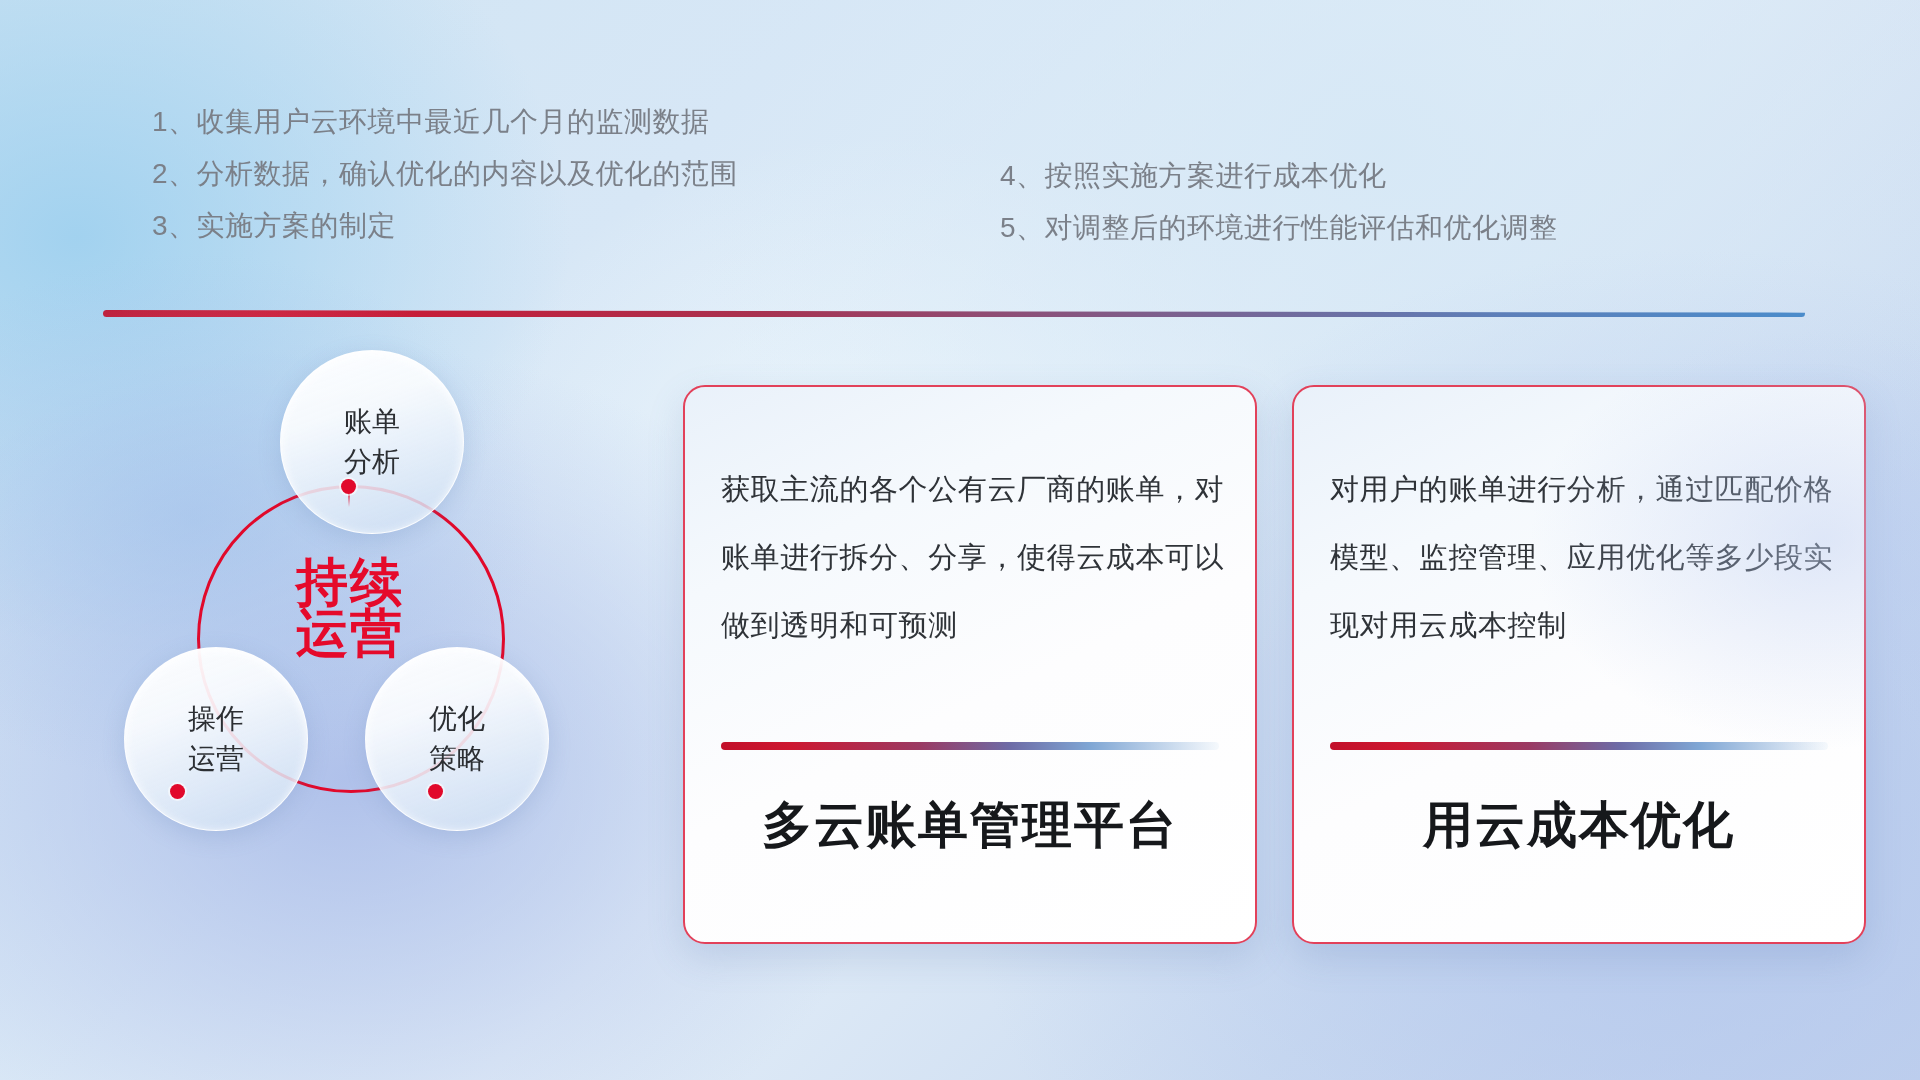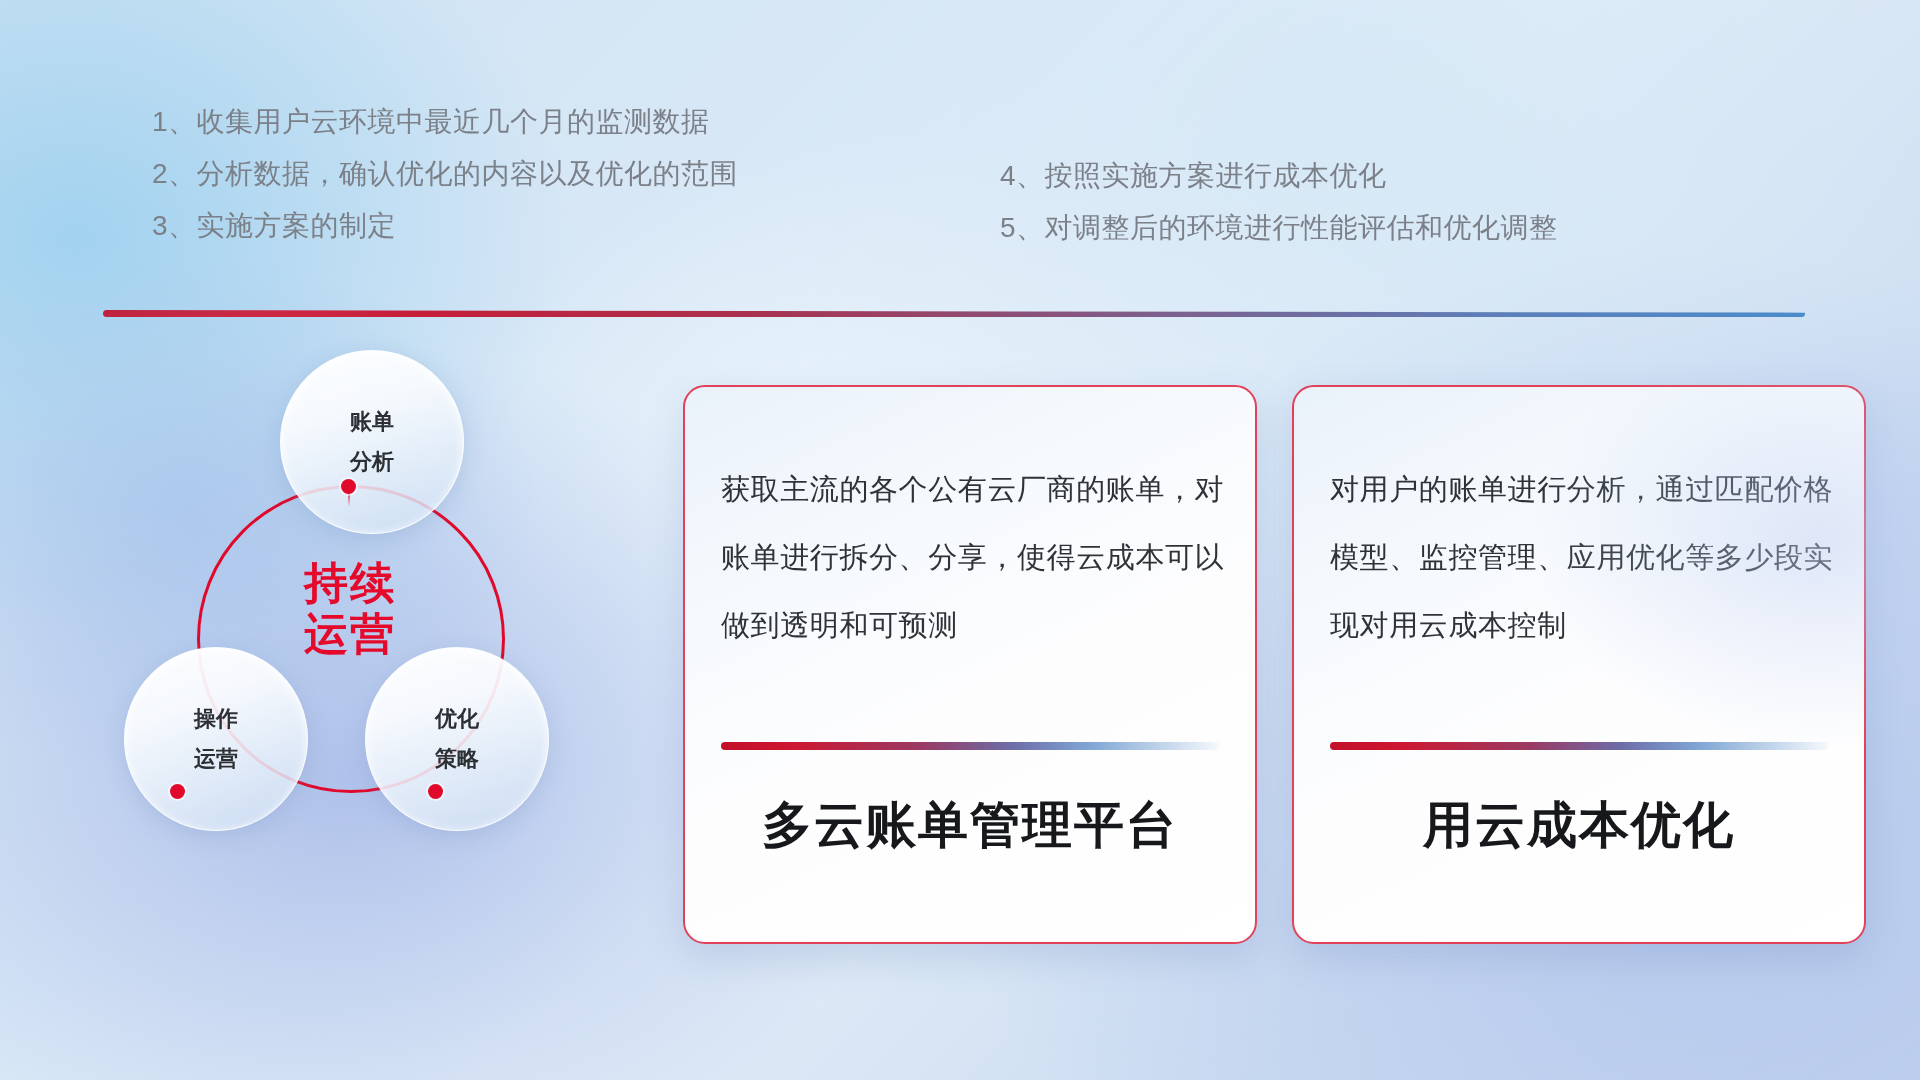--- a/index.html
+++ b/index.html
@@ -68,22 +68,22 @@
     border-radius: 50%;
     background:
       linear-gradient(160deg, rgba(255,255,255,0.97) 0%, rgba(250,252,254,0.92) 34%, rgba(225,236,248,0.85) 72%, rgba(205,222,243,0.80) 100%);
     border: 1.5px solid rgba(255,255,255,0.92);
     box-shadow: 0 6px 22px rgba(100,130,180,0.22), inset 0 2px 10px rgba(255,255,255,0.9);
     display: flex;
     align-items: center;
     justify-content: center;
     text-align: center;
     color: #2c2f33;
-    font-size: 22px;
-    font-weight: 700;
+    font-size: 28px;
+    font-weight: 400;
     line-height: 40px;
     z-index: 3;
   }
   .bubble-top    { left: 185px; top: 5px;   width: 182px; height: 182px; }
   .bubble-left   { left: 29px;  top: 302px; width: 182px; height: 182px; }
   .bubble-right  { left: 270px; top: 302px; width: 182px; height: 182px; justify-content: center; }
 
   .ring {
     position: absolute;
     left: 102px; top: 140px;
@@ -93,21 +93,21 @@
     z-index: 2;
   }
 
   .ring-label {
     position: absolute;
     left: 155px;
     top: 212px;
     width: 200px;
     text-align: center;
     color: #e50a2b;
-    font-size: 44px;
+    font-size: 52px;
     font-weight: 800;
     line-height: 51px;
     letter-spacing: 2px;
     z-index: 4;
   }
 
   .node-dot {
     position: absolute;
     width: 15px; height: 15px;
     border-radius: 50%;

